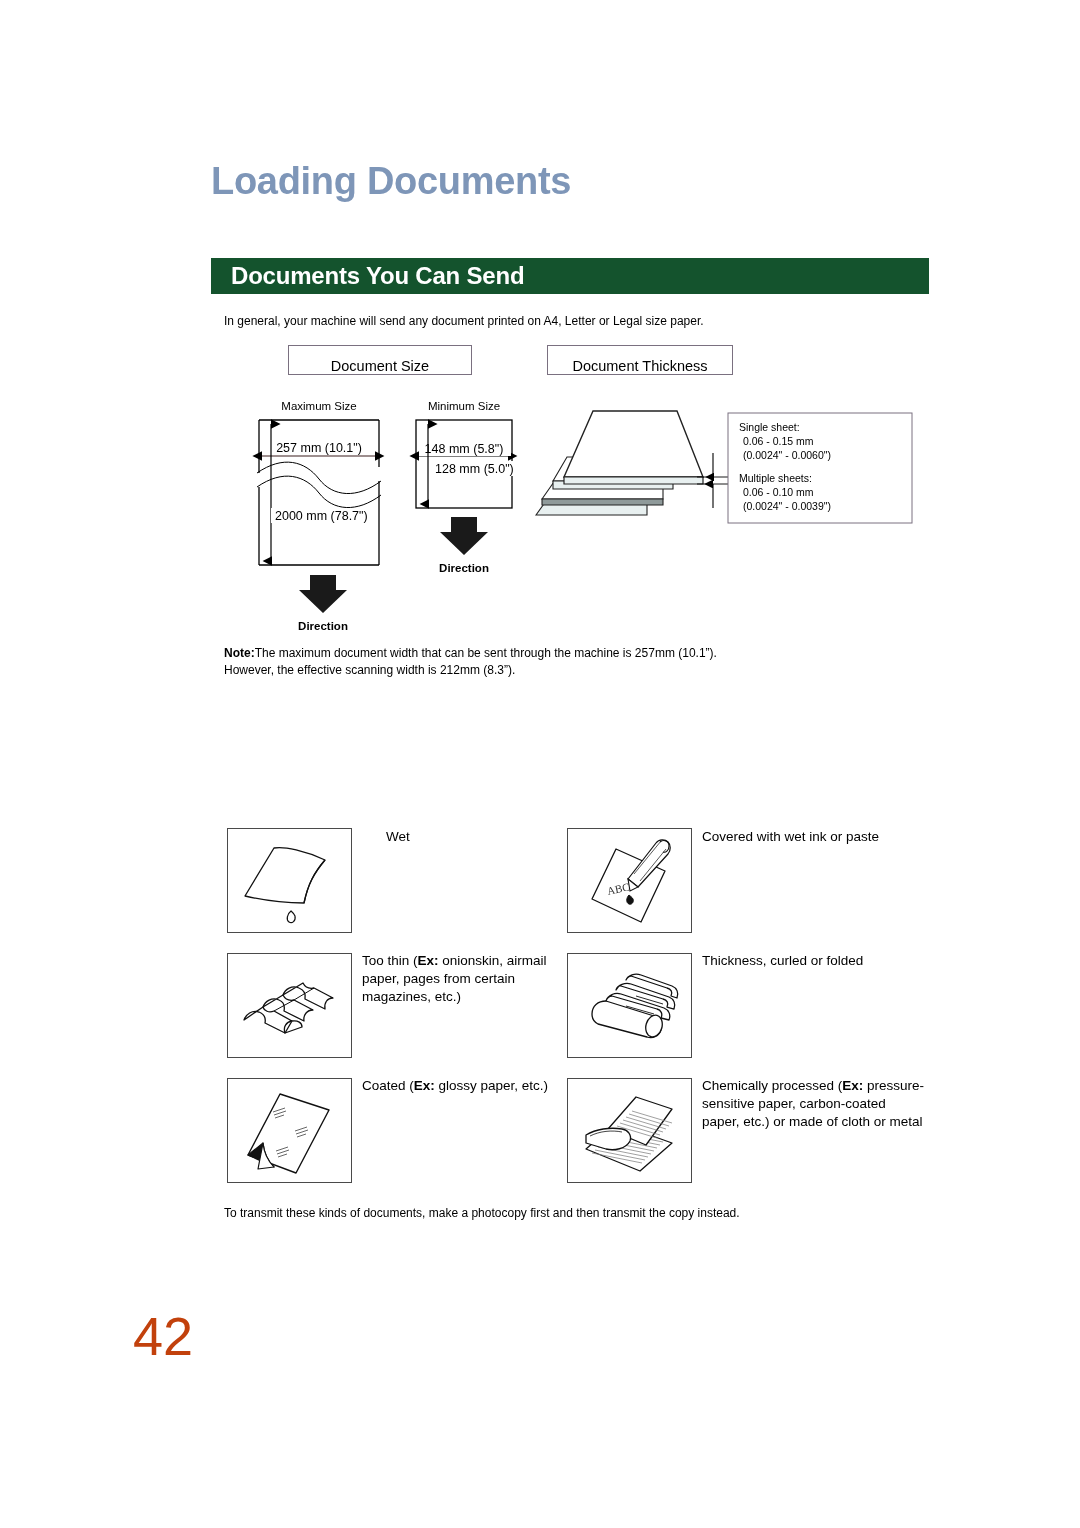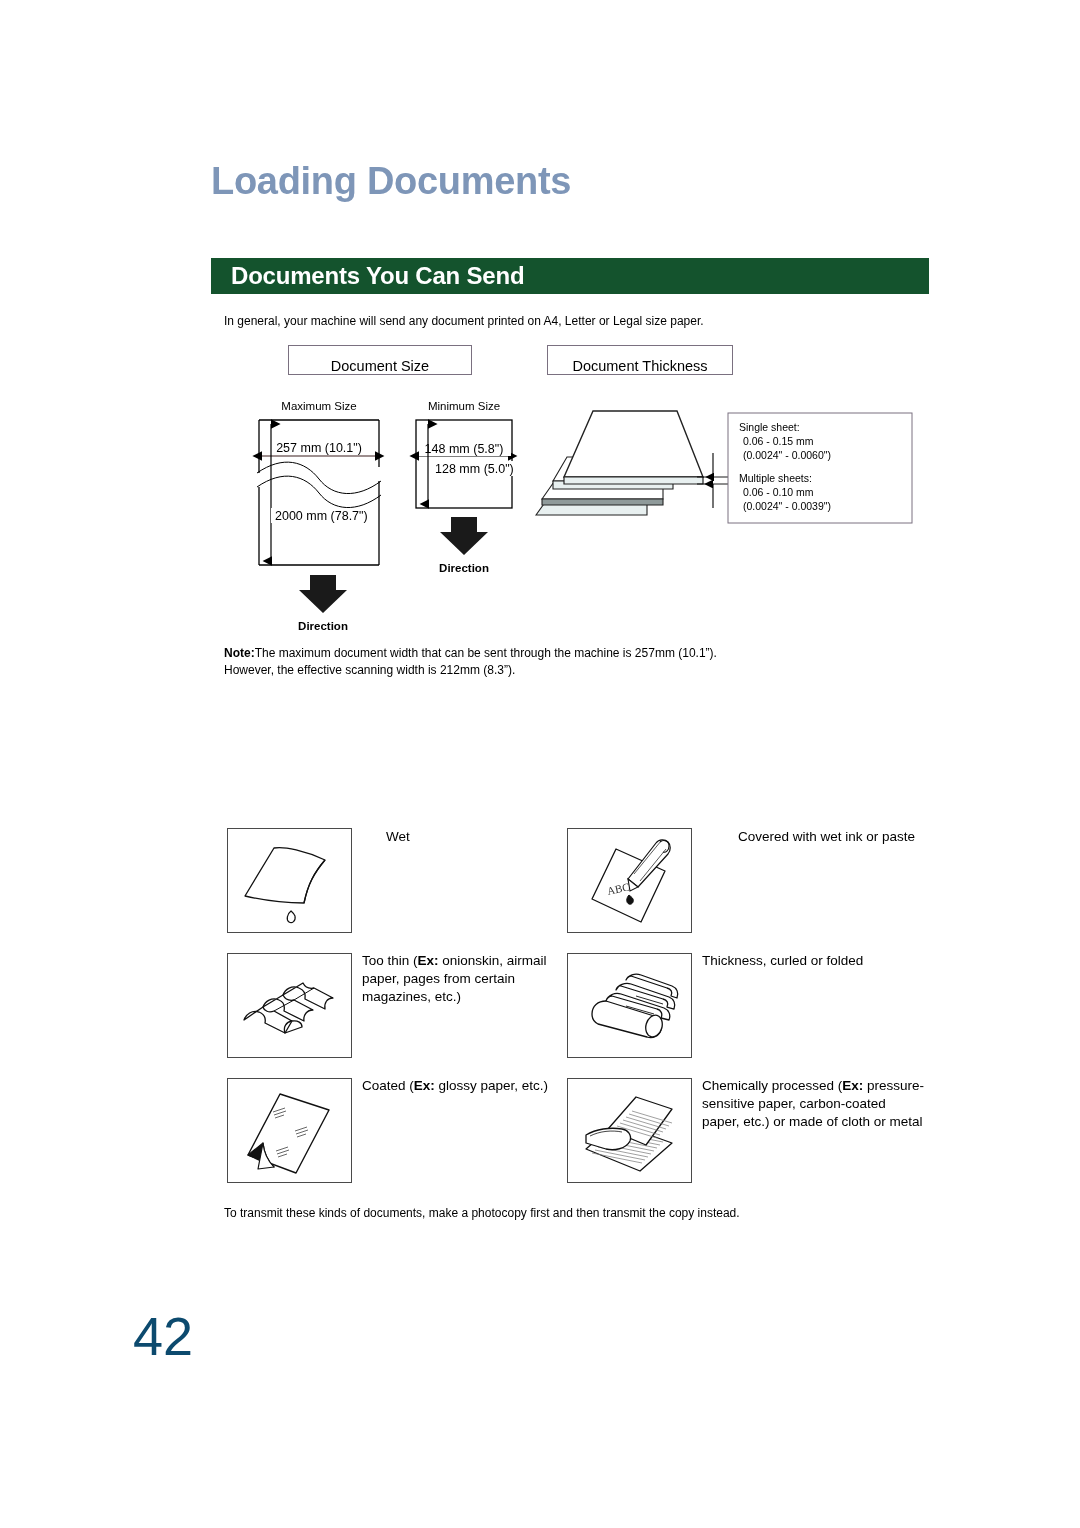--- a/index.html
+++ b/index.html
@@ -140,33 +140,33 @@
   
   #cs-box-wet      { left: 227px; top: 828px; }
   #cs-label-wet    { left: 362px; top: 828px; width: 190px; margin-left: 24px; }
   #cs-box-thin     { left: 227px; top: 953px; }
   #cs-label-thin   { left: 362px; top: 952px; width: 190px; }
   #cs-box-coated   { left: 227px; top: 1078px; }
   #cs-label-coated { left: 362px; top: 1077px; width: 200px; }
 
   
   #cs-box-ink        { left: 567px; top: 828px; }
-  #cs-label-ink      { left: 702px; top: 828px; width: 230px; margin-left: 36px; }
+  #cs-label-ink      { left: 702px; top: 828px; width: 230px; }
   #cs-box-wrinkled   { left: 567px; top: 953px; }
   #cs-label-wrinkled { left: 702px; top: 952px; width: 230px; }
   #cs-box-chemical   { left: 567px; top: 1078px; }
   #cs-label-chemical { left: 702px; top: 1077px; width: 225px; }
 
   
   #page-number {
     position: absolute;
     left: 133px;
     top: 1305px;
     font-size: 54px;
-    color: #0c4a6e;
+    color: #c2410c;
     font-family: "Liberation Sans", sans-serif;
   }
 </style>
 </head>
 <body>
 
 <div class="page">
 
   <div class="page-title">Loading Documents</div>
 

